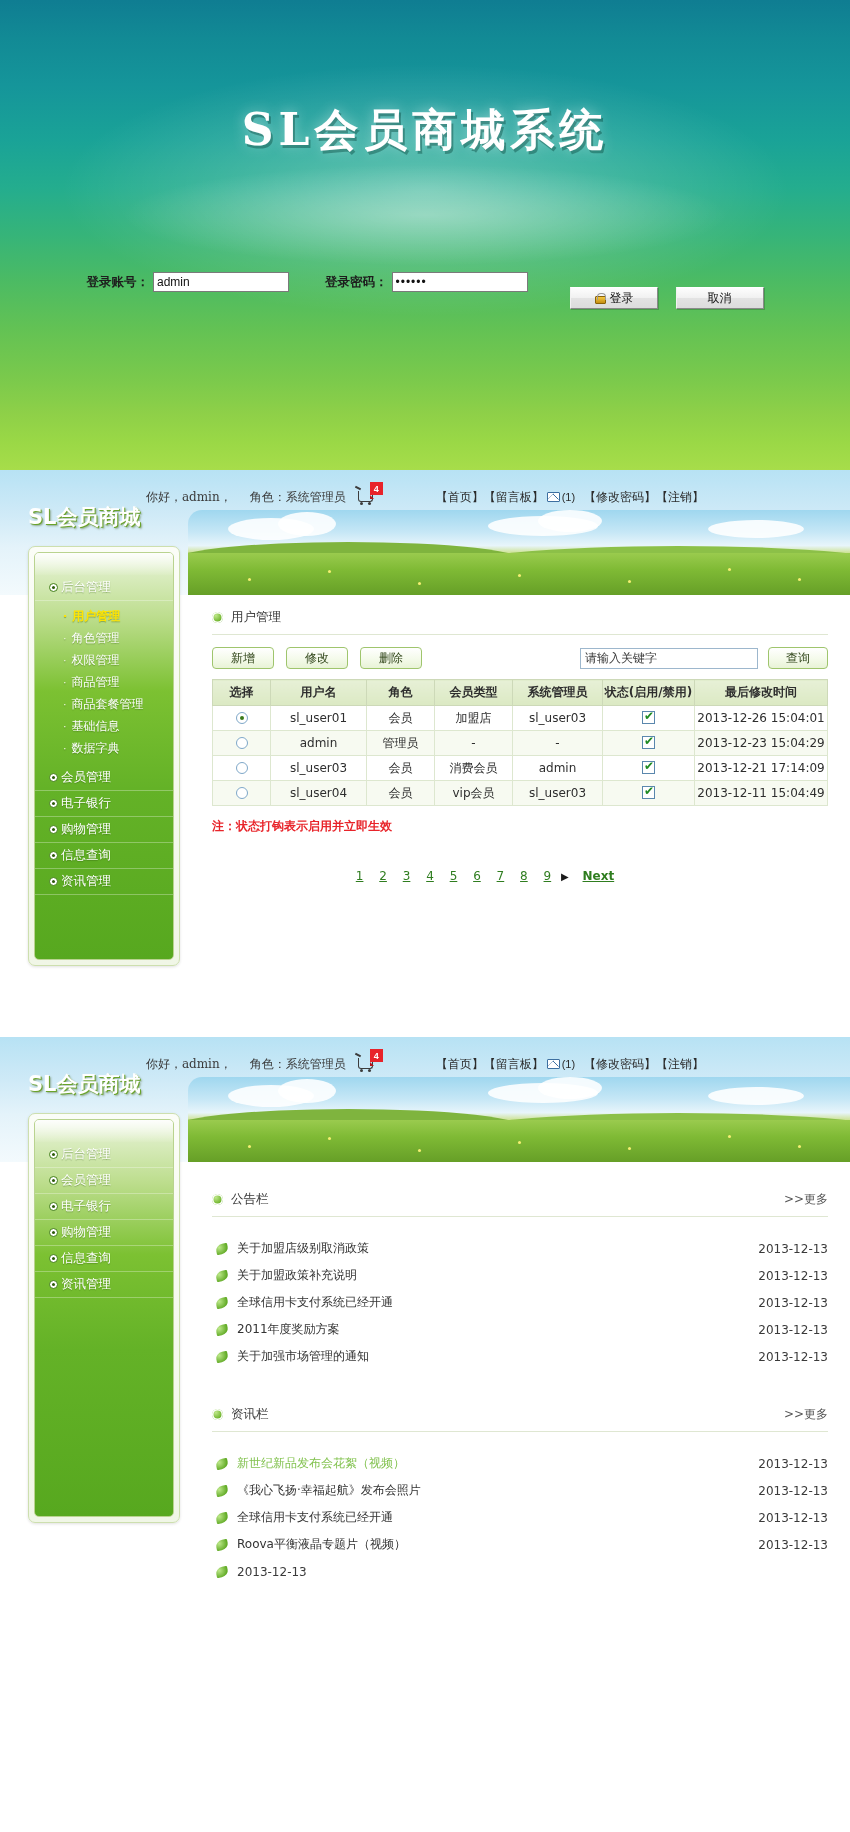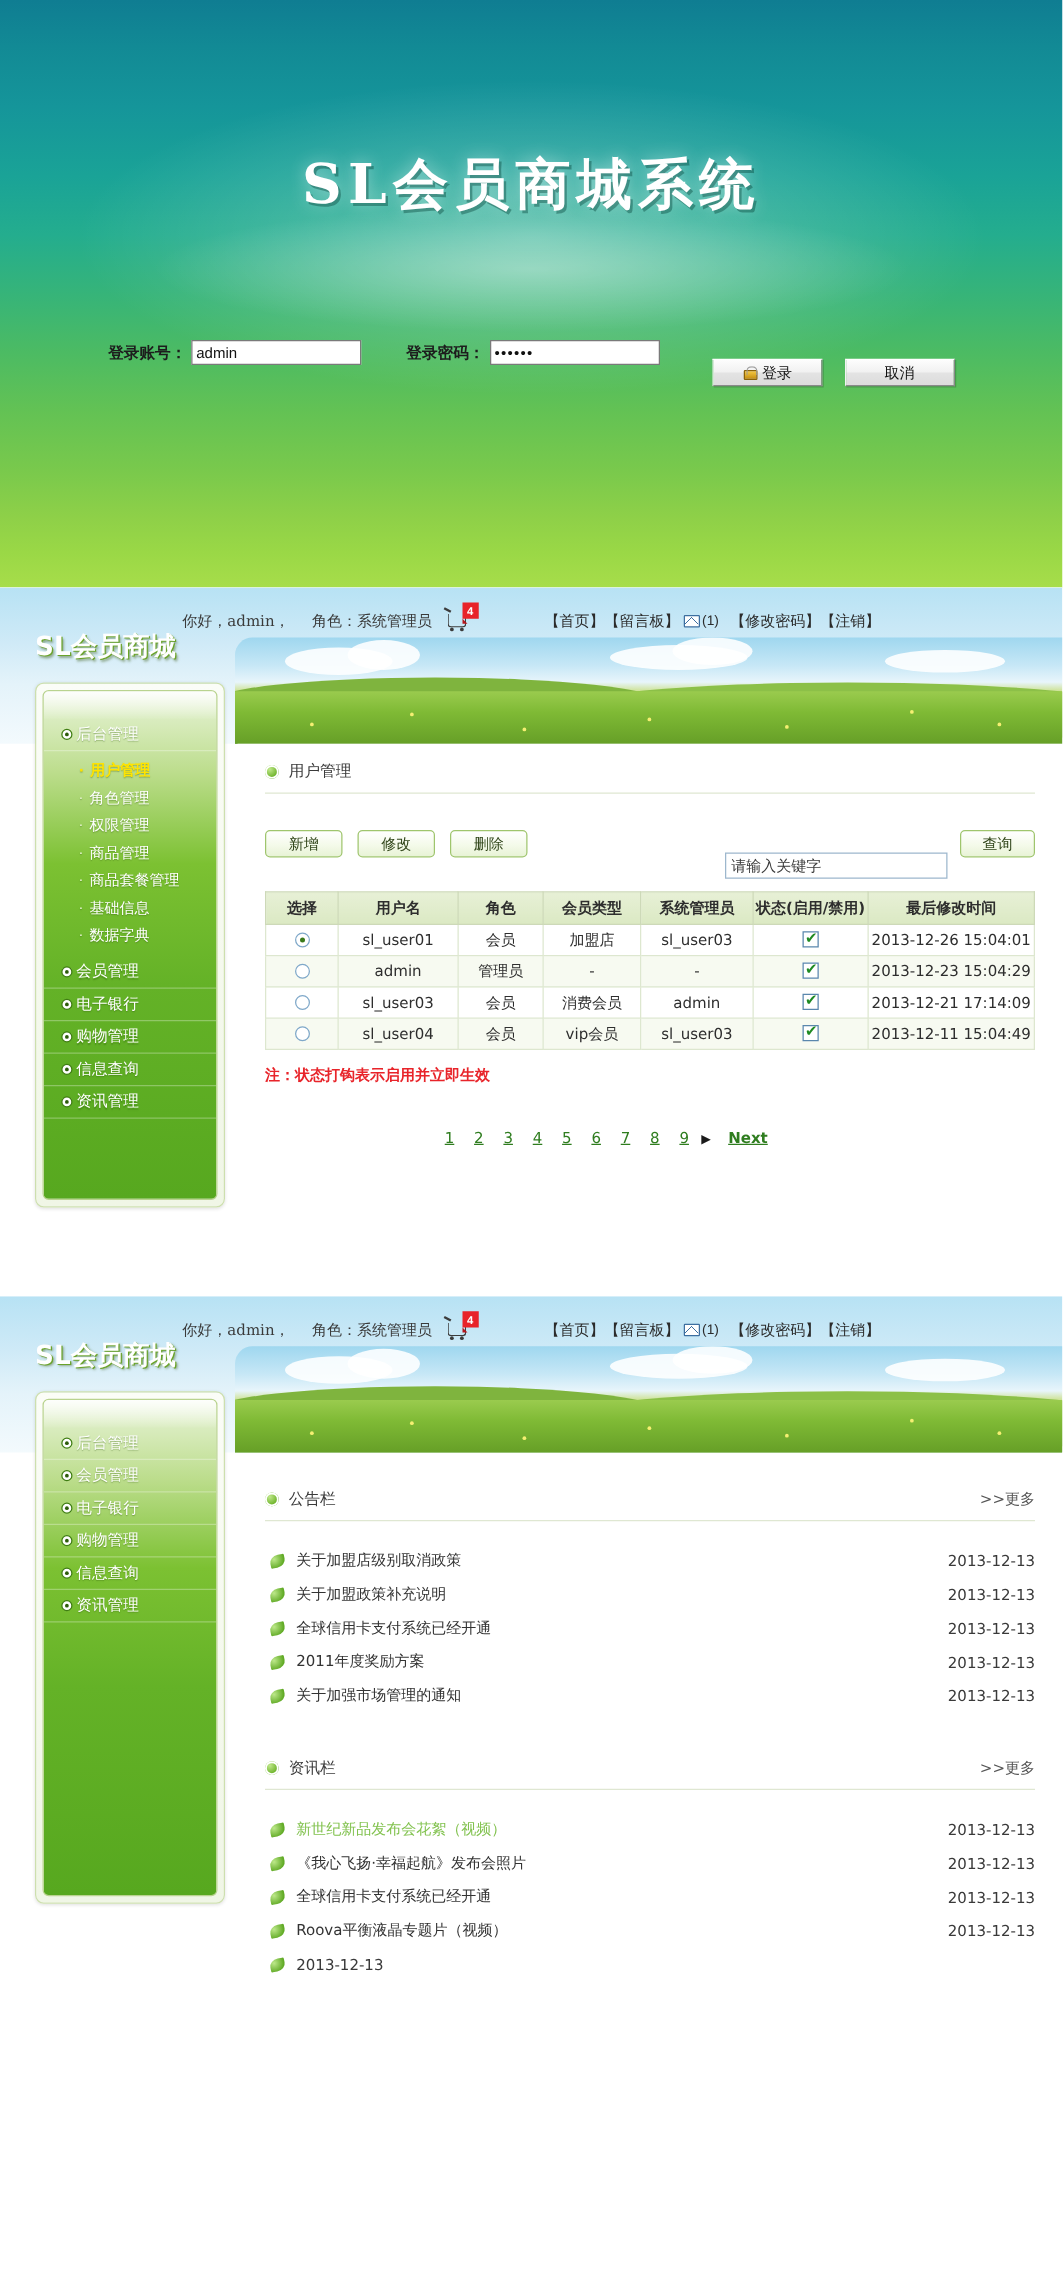--- a/index.html
+++ b/index.html
@@ -31,21 +31,21 @@
         #9ad846 94%,
         #a7dd4a 100%);
     overflow:hidden;
   }
   .login-panel .glow{
     position:absolute; left:0; right:0; top:150px; height:130px;
     background:radial-gradient(ellipse 420px 70px at 50% 50%, rgba(255,255,255,.35), rgba(255,255,255,0) 72%);
     pointer-events:none;
   }
   .login-title{
-    position:absolute; top:118px; left:0; right:0; text-align:center;
+    position:absolute; top:101px; left:0; right:0; text-align:center;
     font-family:"DejaVu Serif","Liberation Serif",serif;
     font-weight:bold; font-size:44px; letter-spacing:5px;
     color:#ffffff;
     text-shadow: 2px 3px 0 rgba(0,60,50,.38), 0 0 14px rgba(255,255,255,.45);
   }
   .login-row{
     position:absolute; top:255px; left:0; right:0;
     display:flex; align-items:center; justify-content:center; gap:0;
   }
   .login-label{
@@ -256,21 +256,20 @@
     background:linear-gradient(180deg,#ffffff 0%,#f4faea 55%,#e8f3d6 100%);
     font-size:12px; color:#2f4418; cursor:pointer;
     font-family:"DejaVu Sans","Liberation Sans",sans-serif;
     display:flex; align-items:center; justify-content:center;
   }
   .toolbar .grow{ flex:1; }
   .search-input{
     width:178px; height:21px; border:1px solid #9db7cd; background:#fff;
     font-size:12px; padding:1px 4px; color:#222; outline:none;
     font-family:"DejaVu Sans","Liberation Sans",sans-serif;
-    margin-top:35px;
   }
   .search-input::placeholder{ color:#3a3a3a; }
   .qbtn{
     width:60px; height:22px; margin-left:10px;
     border:1px solid #9fc56d; border-radius:4px;
     background:linear-gradient(180deg,#ffffff 0%,#f4faea 55%,#e8f3d6 100%);
     font-size:12px; color:#2f4418; cursor:pointer;
     font-family:"DejaVu Sans","Liberation Sans",sans-serif;
     display:flex; align-items:center; justify-content:center;
   }

